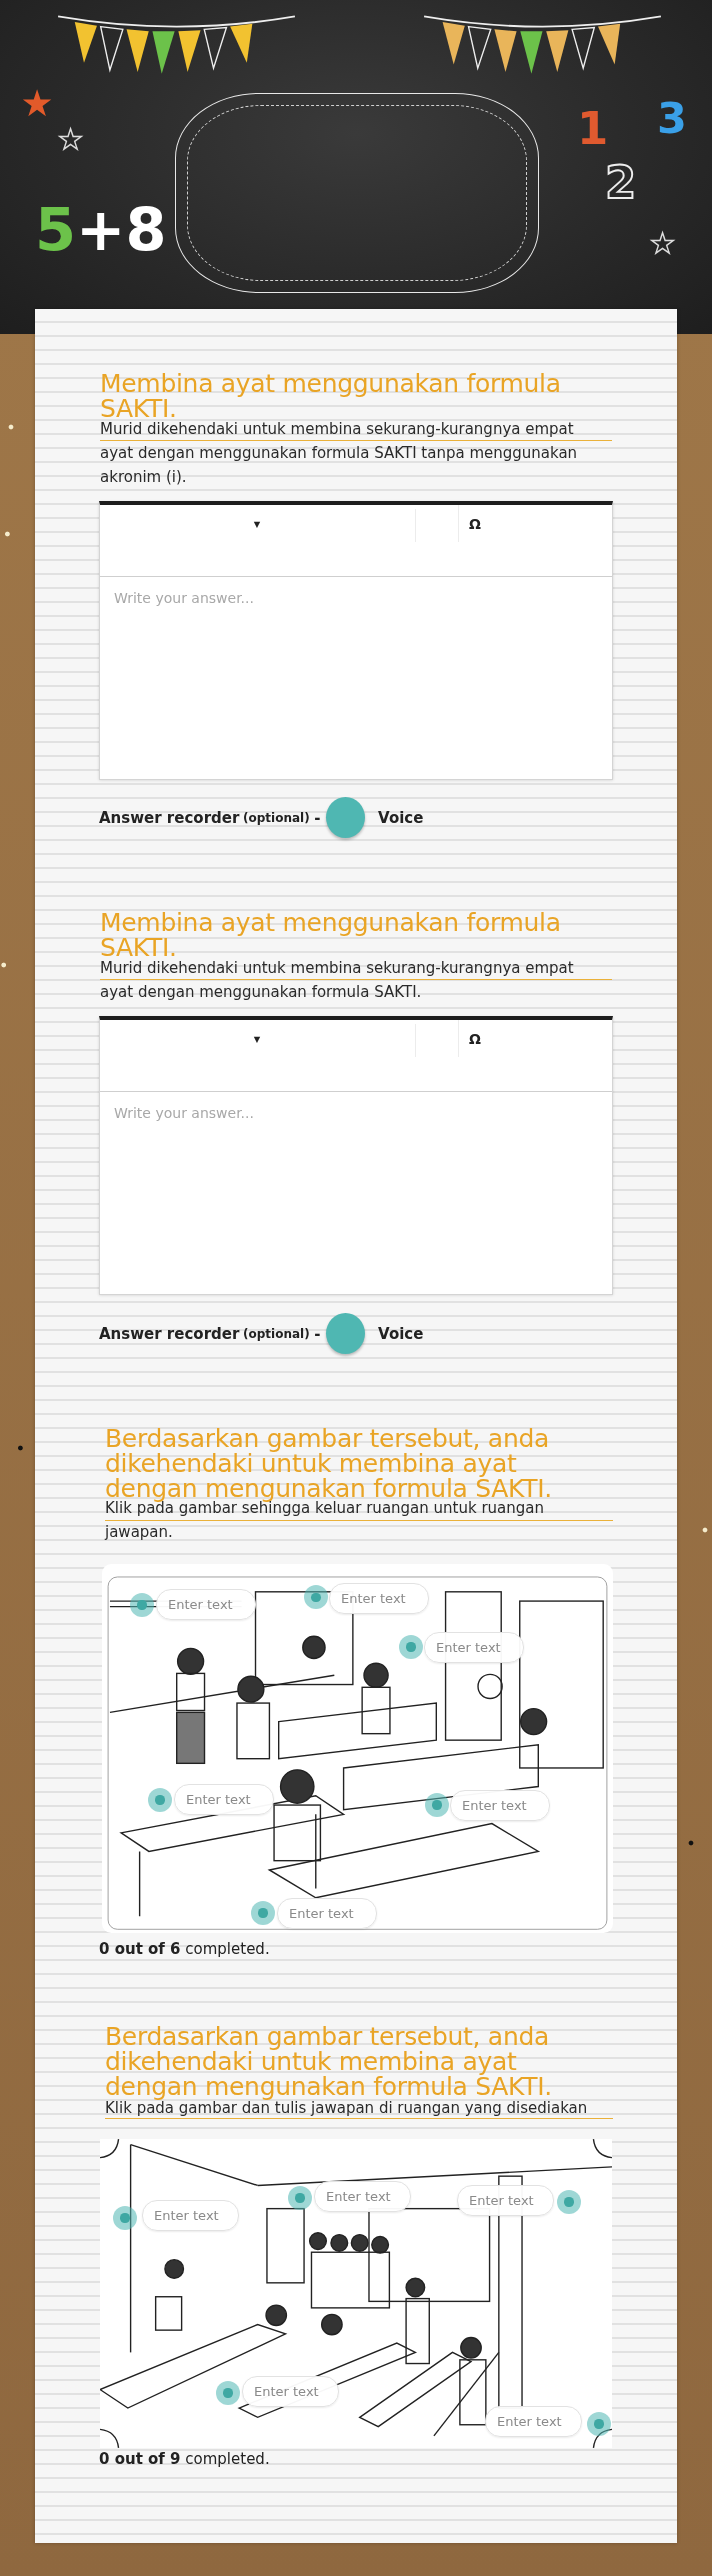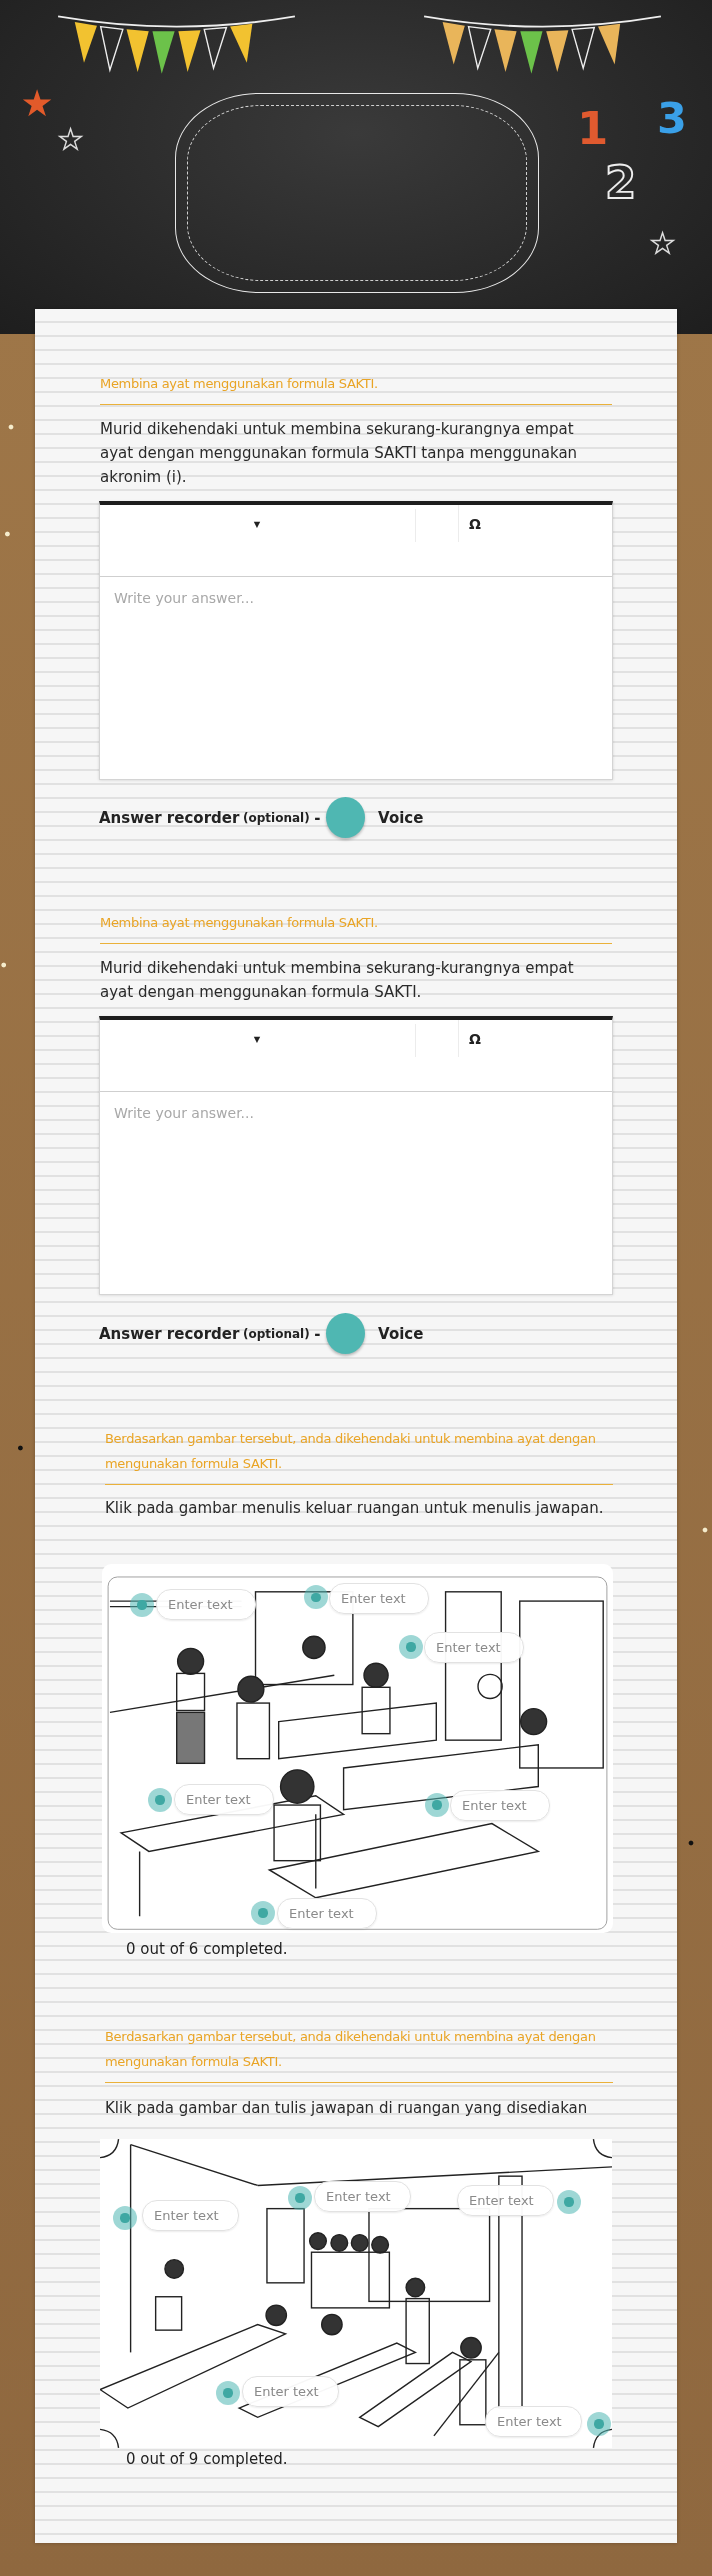--- a/index.html
+++ b/index.html
@@ -54,22 +54,22 @@
   
   .paper {
     position: absolute; left: 35px; top: 309px; width: 642px; height: 2234px;
     background-color: #f6f6f6;
     background-image: repeating-linear-gradient(180deg, transparent 0px, transparent 12px, #e1e1e1 12px, #e1e1e1 14px);
     box-shadow: 0 0 3.7px rgba(0,0,0,0.25);
   }
   .q-title {
     position: absolute; left: 100px; width: 512px;
     color: #e9a425; font-family: "DejaVu Sans", sans-serif;
-    font-size: 13px; line-height: 25px; font-weight: normal;
-    padding-bottom: 8px; border-bottom: 1.4px solid #eab13a;
+    font-size: 25px; line-height: 25px; font-weight: normal;
+    padding-bottom: 19px; border-bottom: 1.4px solid #eab13a;
     letter-spacing: -0.3px;
   }
   .q-desc {
     position: absolute; left: 100px; width: 511px;
     color: #2a2a2a; font-family: "DejaVu Sans", sans-serif;
     font-size: 15px; line-height: 24px;
   }
   .editor {
     position: absolute; left: 99px; width: 514px;
     background: #fff; border: 0.9px solid #d4d4d4; border-top: 4.6px solid #1e1e1e;
@@ -118,21 +118,21 @@
     background: #3fa8a3;
   }
   .hs-label {
     position: absolute; height: 31px; width: 100px; background: rgba(255,255,255,0.96);
     border: 0.9px solid #e2e2e2; border-radius: 15px; padding: 0 11px;
     font-family: "DejaVu Sans", sans-serif; font-size: 13px; color: #8a8a8a;
     display: flex; align-items: center; cursor: text;
     box-shadow: 0 0.9px 1.9px rgba(0,0,0,0.08);
   }
   .progress { position: absolute; left: 99px; font-family: "DejaVu Sans", sans-serif; font-size: 15px; color: #222; }
-  .progress b { font-weight: normal; margin-left: 27px; }
+  .progress b { font-weight: bold; }
 </style>
 </head>
 <body>
 
 <div class="header">
   <svg class="bunting left" width="241" height="74" viewBox="0 0 260 80">
     <path d="M2 8 Q130 30 258 8" stroke="#eee" stroke-width="2" fill="none"></path>
     <polygon points="20,14 44,18 30,58" fill="#f2c230"></polygon>
     <polygon points="48,19 72,22 58,66" fill="none" stroke="#eee" stroke-width="1.5"></polygon>
     <polygon points="76,22 100,24 88,68" fill="#f2c230"></polygon>
@@ -148,20 +148,21 @@
     <polygon points="78,22 102,24 90,68" fill="#e9b55a"></polygon>
     <polygon points="106,24 130,24 118,70" fill="#6cc24a"></polygon>
     <polygon points="134,24 158,23 146,68" fill="#e9b55a"></polygon>
     <polygon points="162,22 186,20 174,64" fill="none" stroke="#eee" stroke-width="1.5"></polygon>
     <polygon points="190,19 214,16 208,60" fill="#e9b55a"></polygon>
   </svg>
   <div class="frame"></div>
   <h1 class="title">
     <br>
   </h1>
+  <div class="deco num-58"><span class="five">5</span>+8</div>
   <div class="deco num-1">1</div>
   <div class="deco num-3">3</div>
   <div class="deco num-2">2</div>
   <div class="star star-red">★</div>
   <div class="star star-w1">★</div>
   <div class="star star-w2">★</div>
 </div>
 
 <div class="paper"></div>
 
@@ -201,21 +202,21 @@
 </div>
 <div class="recorder" style="top:1313px;">
   <span class="rec-label">Answer recorder</span>
   <span class="rec-opt">(optional)</span>
   <span class="rec-dash">-</span>
   <button class="rec-btn"></button>
   <span class="rec-voice">Voice</span>
 </div>
 
 <h2 class="q-title" style="top:1426px; left:105px; width:508px;">Berdasarkan gambar tersebut, anda dikehendaki untuk membina ayat dengan mengunakan formula SAKTI.</h2>
-<p class="q-desc" style="top:1496px; left:105px;">Klik pada gambar menulis keluar ruangan untuk menulis jawapan.</p>
+<p class="q-desc" style="top:1496px; left:105px;">Klik pada gambar sehingga keluar ruangan untuk ruangan jawapan.</p>
 <div class="hotspot-img" style="left:102px; top:1564px; width:511px; height:369px; border-radius:9.3px;">
   <svg width="511" height="369" viewBox="0 0 550 398">
     <rect x="6" y="14" width="538" height="380" fill="#fff" stroke="#999" stroke-width="1" rx="10"></rect>
     <g stroke="#222" stroke-width="1.5" fill="none">
       <line x1="8" y1="40" x2="150" y2="40"></line>
         <line x1="8" y1="46" x2="150" y2="46"></line>
       <rect x="165" y="30" width="105" height="100"></rect>
       <rect x="370" y="30" width="60" height="160"></rect>
       <rect x="450" y="40" width="90" height="180"></rect>
       <line x1="8" y1="160" x2="250" y2="120"></line>

